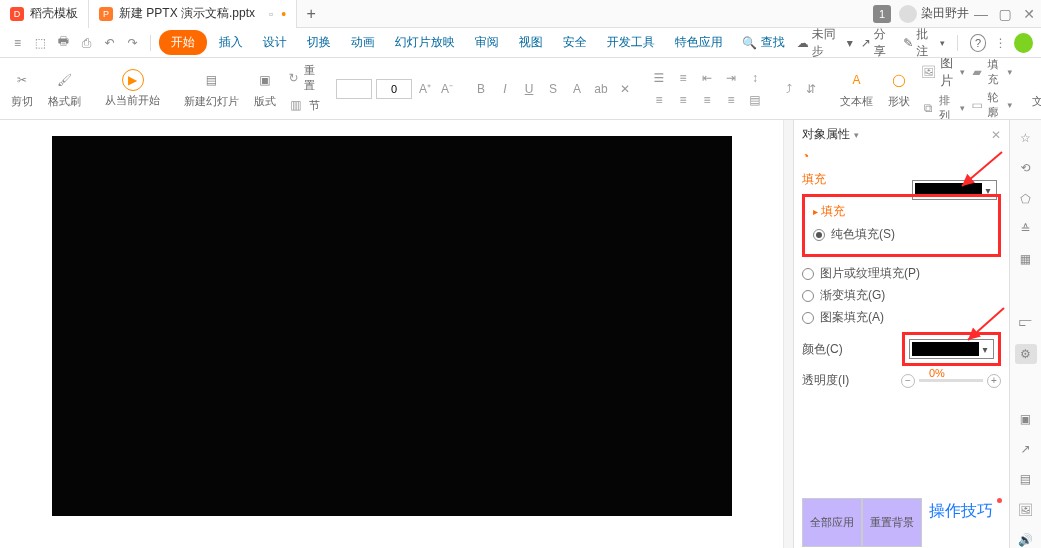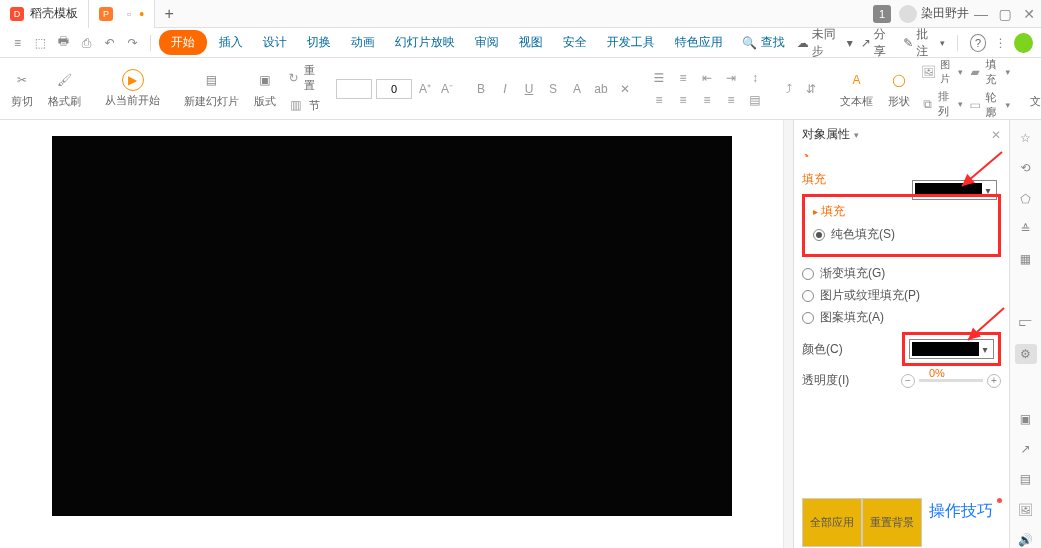--- a/index.html
+++ b/index.html
@@ -77,34 +77,35 @@
 .arrow { position:absolute; pointer-events:none;}
 .arrow svg { overflow:visible;}
 
 
 .sidebar { width:32px; border-left:1px solid #e0e0e0; background:#fafafa; display:flex; flex-direction:column; align-items:center; padding-top:10px; gap:14px;}
 .sidebar .s { width:18px; height:18px; color:#888; display:flex; align-items:center; justify-content:center;}
 .sidebar .s.active { background:#e0e0e0; border-radius:3px; padding:2px; width:22px; height:22px;}
 
 
 .ptabs { position:absolute; bottom:1px; left:8px; display:flex; gap:0;}
-.ptabs .pt { border:1px solid #ccc; padding:16px 7px; font-size:11px; color:#555; background:#eab308; cursor:pointer;}
+.ptabs .pt { border:1px solid #ccc; padding:16px 7px; font-size:11px; color:#555; background:#c4b5fd; cursor:pointer;}
 .ptabs .bluet { color:#1677ff; padding:3px 7px; font-size:16px; position:relative;}
 .ptabs .bluet::after{content:""; width:5px; height:5px; background:#ff4d4f; border-radius:50%; position:absolute; top:0; right:-2px;}
 </style>
 </head>
 <body>
 
 <div class="titlebar">
   <div class="tab shell">
     <span class="ic" style="background:#ff4d2e">D</span>
     <span>稻壳模板</span>
   </div>
   <div class="tab doc">
     <span class="ic" style="background:#ff7a29">P</span>
+    <span>新建 PPTX 演示文稿.pptx</span>
     <span style="color:#aaa;margin-left:8px">▫</span>
     <span class="mod">•</span>
   </div>
   <div class="plus">+</div>
   <div class="spacer"></div>
   <div class="badge">1</div>
   <div class="avatar"></div>
   <div class="user">染田野井</div>
   <div class="winbtn">—</div>
   <div class="winbtn">▢</div>
@@ -226,21 +227,21 @@
       <div class="ic" style="color:#ff8c00">A</div>
       <div class="lbl">文本框</div>
     </div>
   <div class="rgrp">
       <div class="ic" style="color:#ff8c00">◯</div>
       <div class="lbl">形状</div>
     </div>
   <div style="display:flex;flex-direction:column;gap:3px">
     <div class="inline">
         <span class="b">🖼</span>
-        <span style="font-size:10px;color:#666">图片</span>
+        <span style="font-size:13px;color:#666">图片</span>
         <span style="font-size:9px;color:#888">▾</span>
       </div>
     <div class="inline">
         <span class="b">⧉</span>
         <span style="font-size:11px;color:#666">排列</span>
         <span style="font-size:9px;color:#888">▾</span>
       </div>
   </div>
   <div style="display:flex;flex-direction:column;gap:3px">
     <div class="inline">
@@ -296,25 +297,25 @@
             <marker id="ah1" markerWidth="8" markerHeight="8" refX="6" refY="3" orient="auto">
               <path d="M0,0 L6,3 L0,6 Z" fill="#ff2a2a"></path>
             </marker>
           </defs>
           <line x1="48" y1="2" x2="8" y2="36" stroke="#ff2a2a" stroke-width="2" marker-end="url(#ah1)"></line>
         </svg>
     </div>
 
     <div class="radio">
         <span class="r"></span>
-        <span>渐变填充(G)</span>
+        <span>图片或纹理填充(P)</span>
       </div>
     <div class="radio">
         <span class="r"></span>
-        <span>图片或纹理填充(P)</span>
+        <span>渐变填充(G)</span>
       </div>
     <div class="radio">
         <span class="r"></span>
         <span>图案填充(A)</span>
       </div>
 
     <div class="row">
       <span class="lab">颜色(C)</span>
       <div class="box2">
         <div class="swatch">

